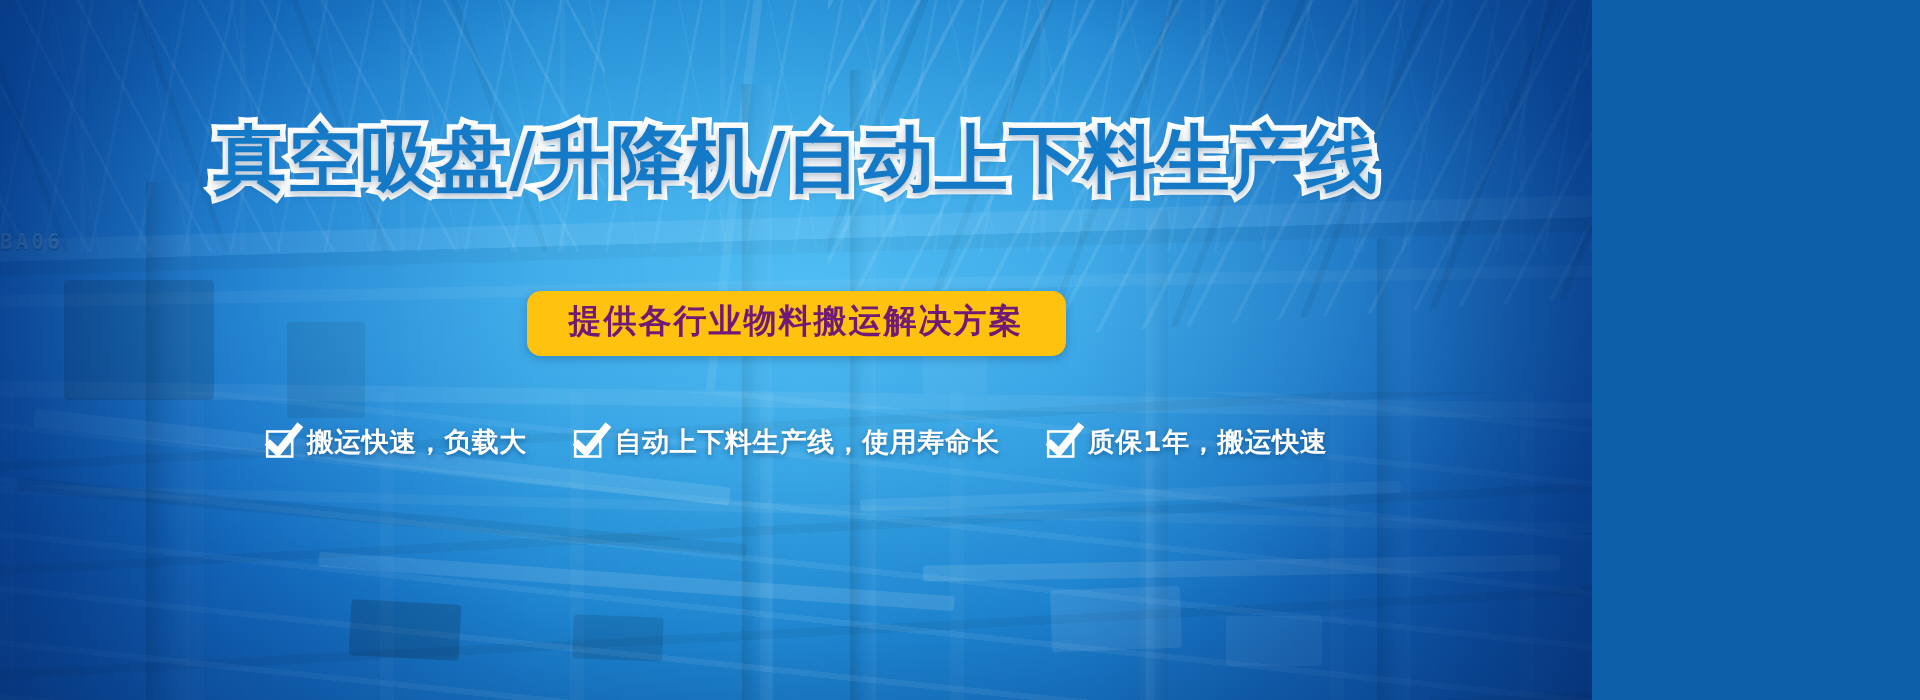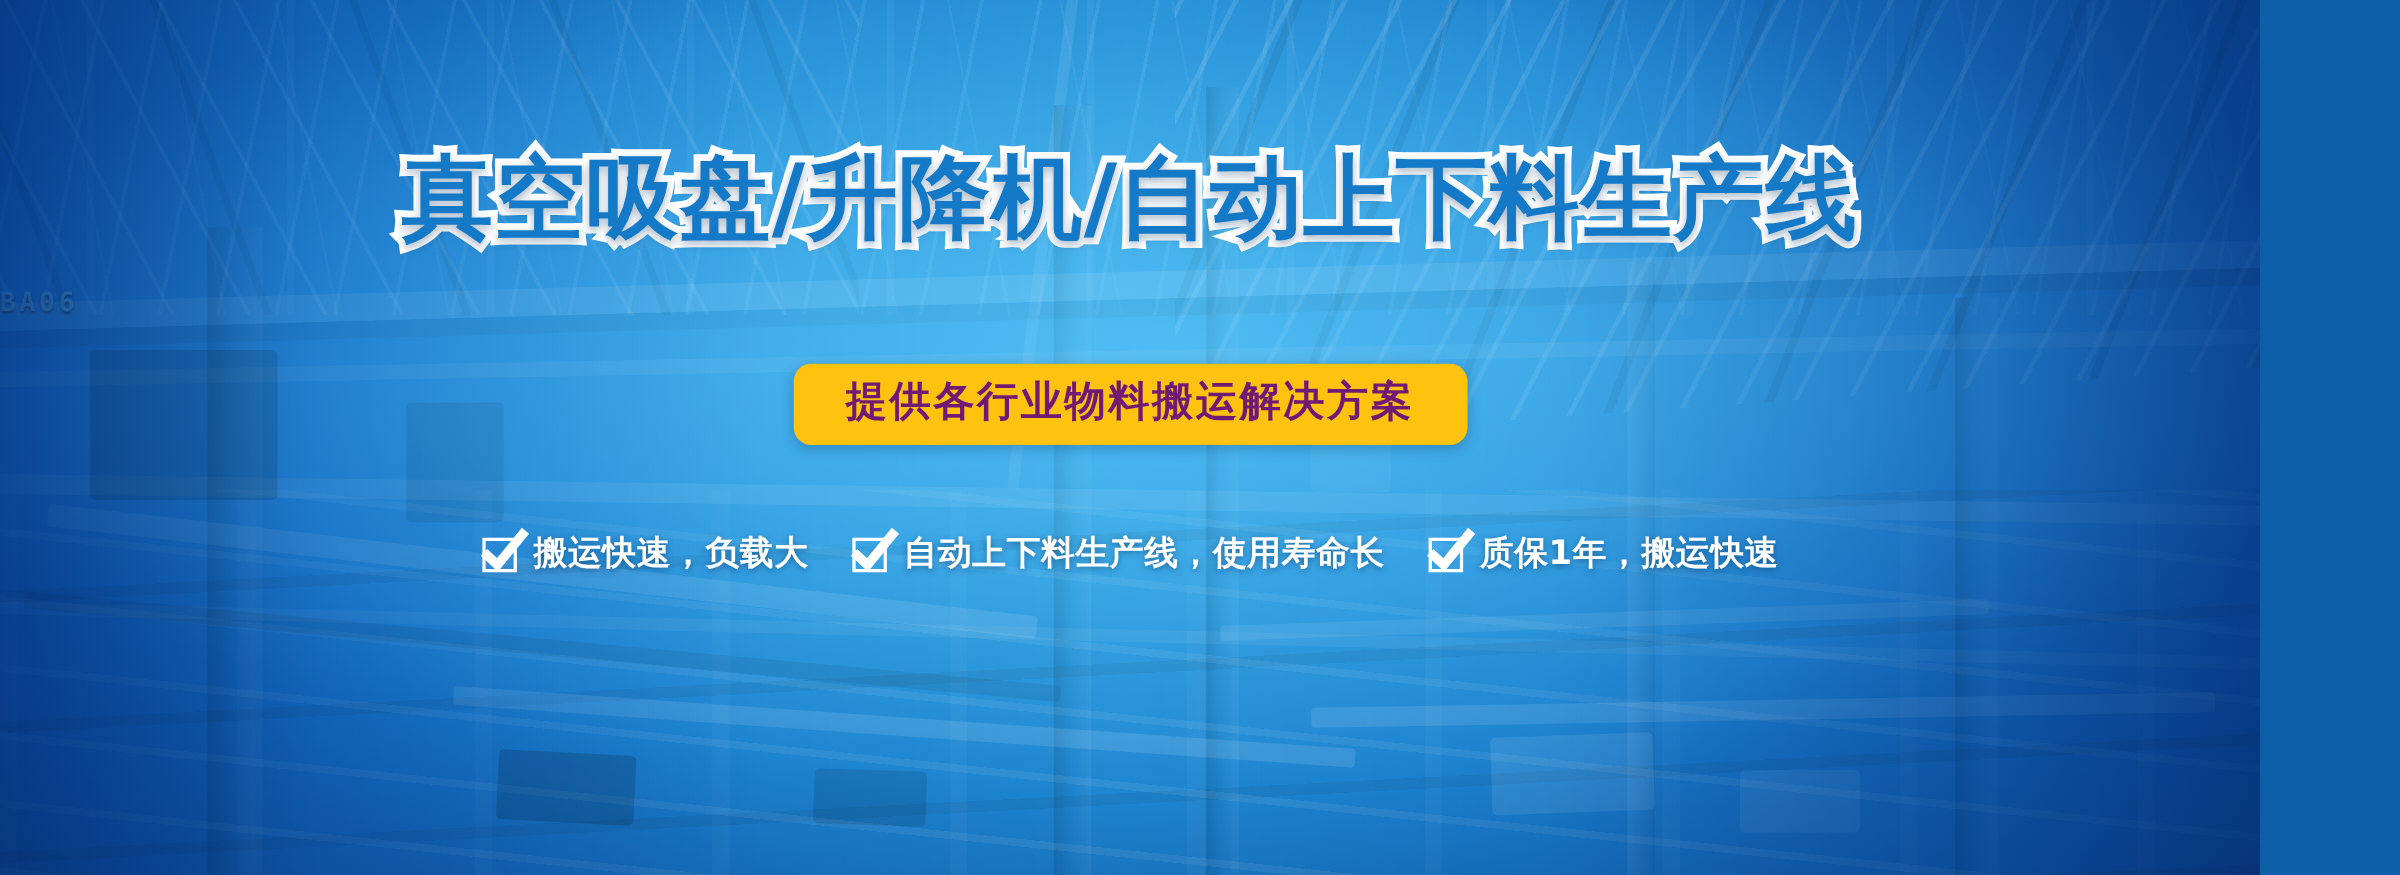--- a/index.html
+++ b/index.html
@@ -1,21 +1,21 @@
 <!DOCTYPE html>
 <html><head>
 <meta charset="utf-8">
 <title>Banner</title>
 <style>
   html,body{margin:0;padding:0;background:#0d5ea8;}
   body{font-family:"Liberation Sans","DejaVu Sans",sans-serif;}
 
   .banner{
     position:relative;
-    width:1808px;height:700px;
+    width:1592px;height:700px;
     overflow:hidden;
     background:#2f9de0;
   }
 
   
   .bg{position:absolute;inset:0;overflow:hidden;}
 
   .bg-base{
     position:absolute;inset:0;
     background:
@@ -140,21 +140,21 @@
     letter-spacing:2px;
     padding:8px 42px 12px 42px;
     border-radius:14px;
     box-shadow:0 3px 10px rgba(6,48,96,.28);
     white-space:nowrap;
   }
 
   .features{
     position:absolute;left:0;right:0;top:424px;
     display:flex;justify-content:center;align-items:center;
-    gap:34px;
+    gap:46px;
     white-space:nowrap;
   }
   .feature{display:flex;align-items:center;gap:8px;}
   .check-icon{
     position:relative;
     width:34px;height:34px;flex:0 0 auto;
     display:block;
   }
   .check-icon svg{display:block;overflow:visible;}
   .feature-label{

